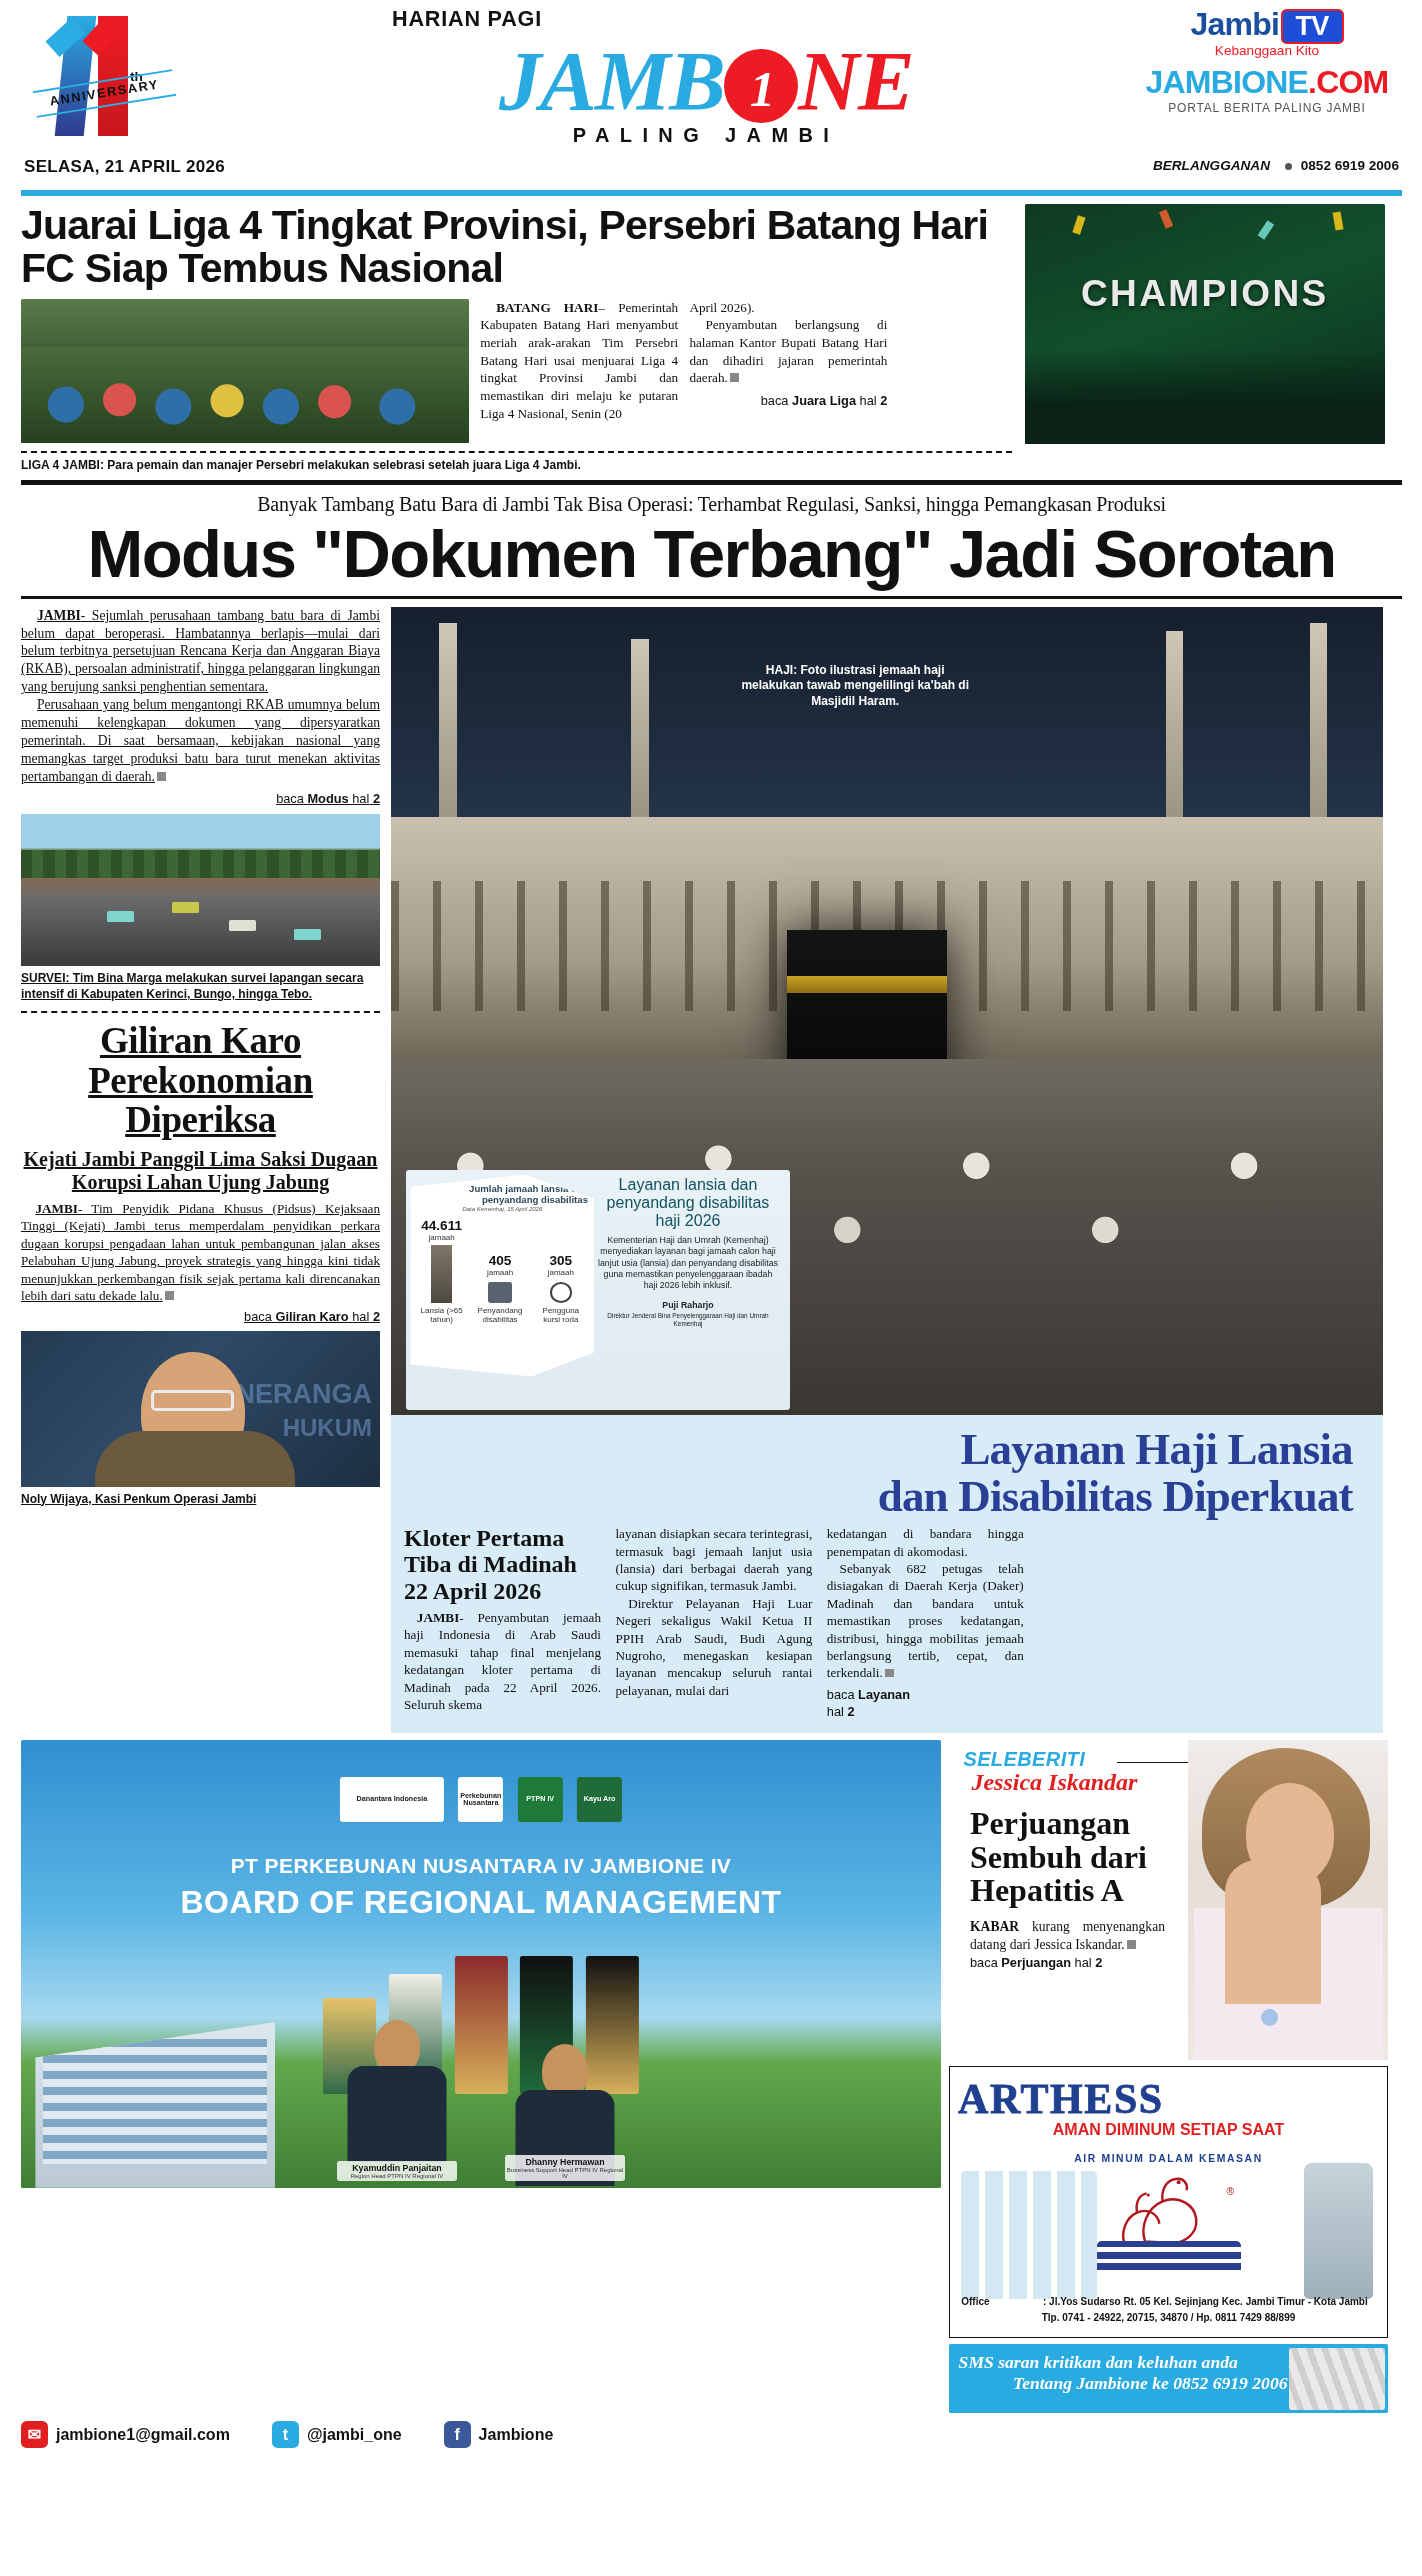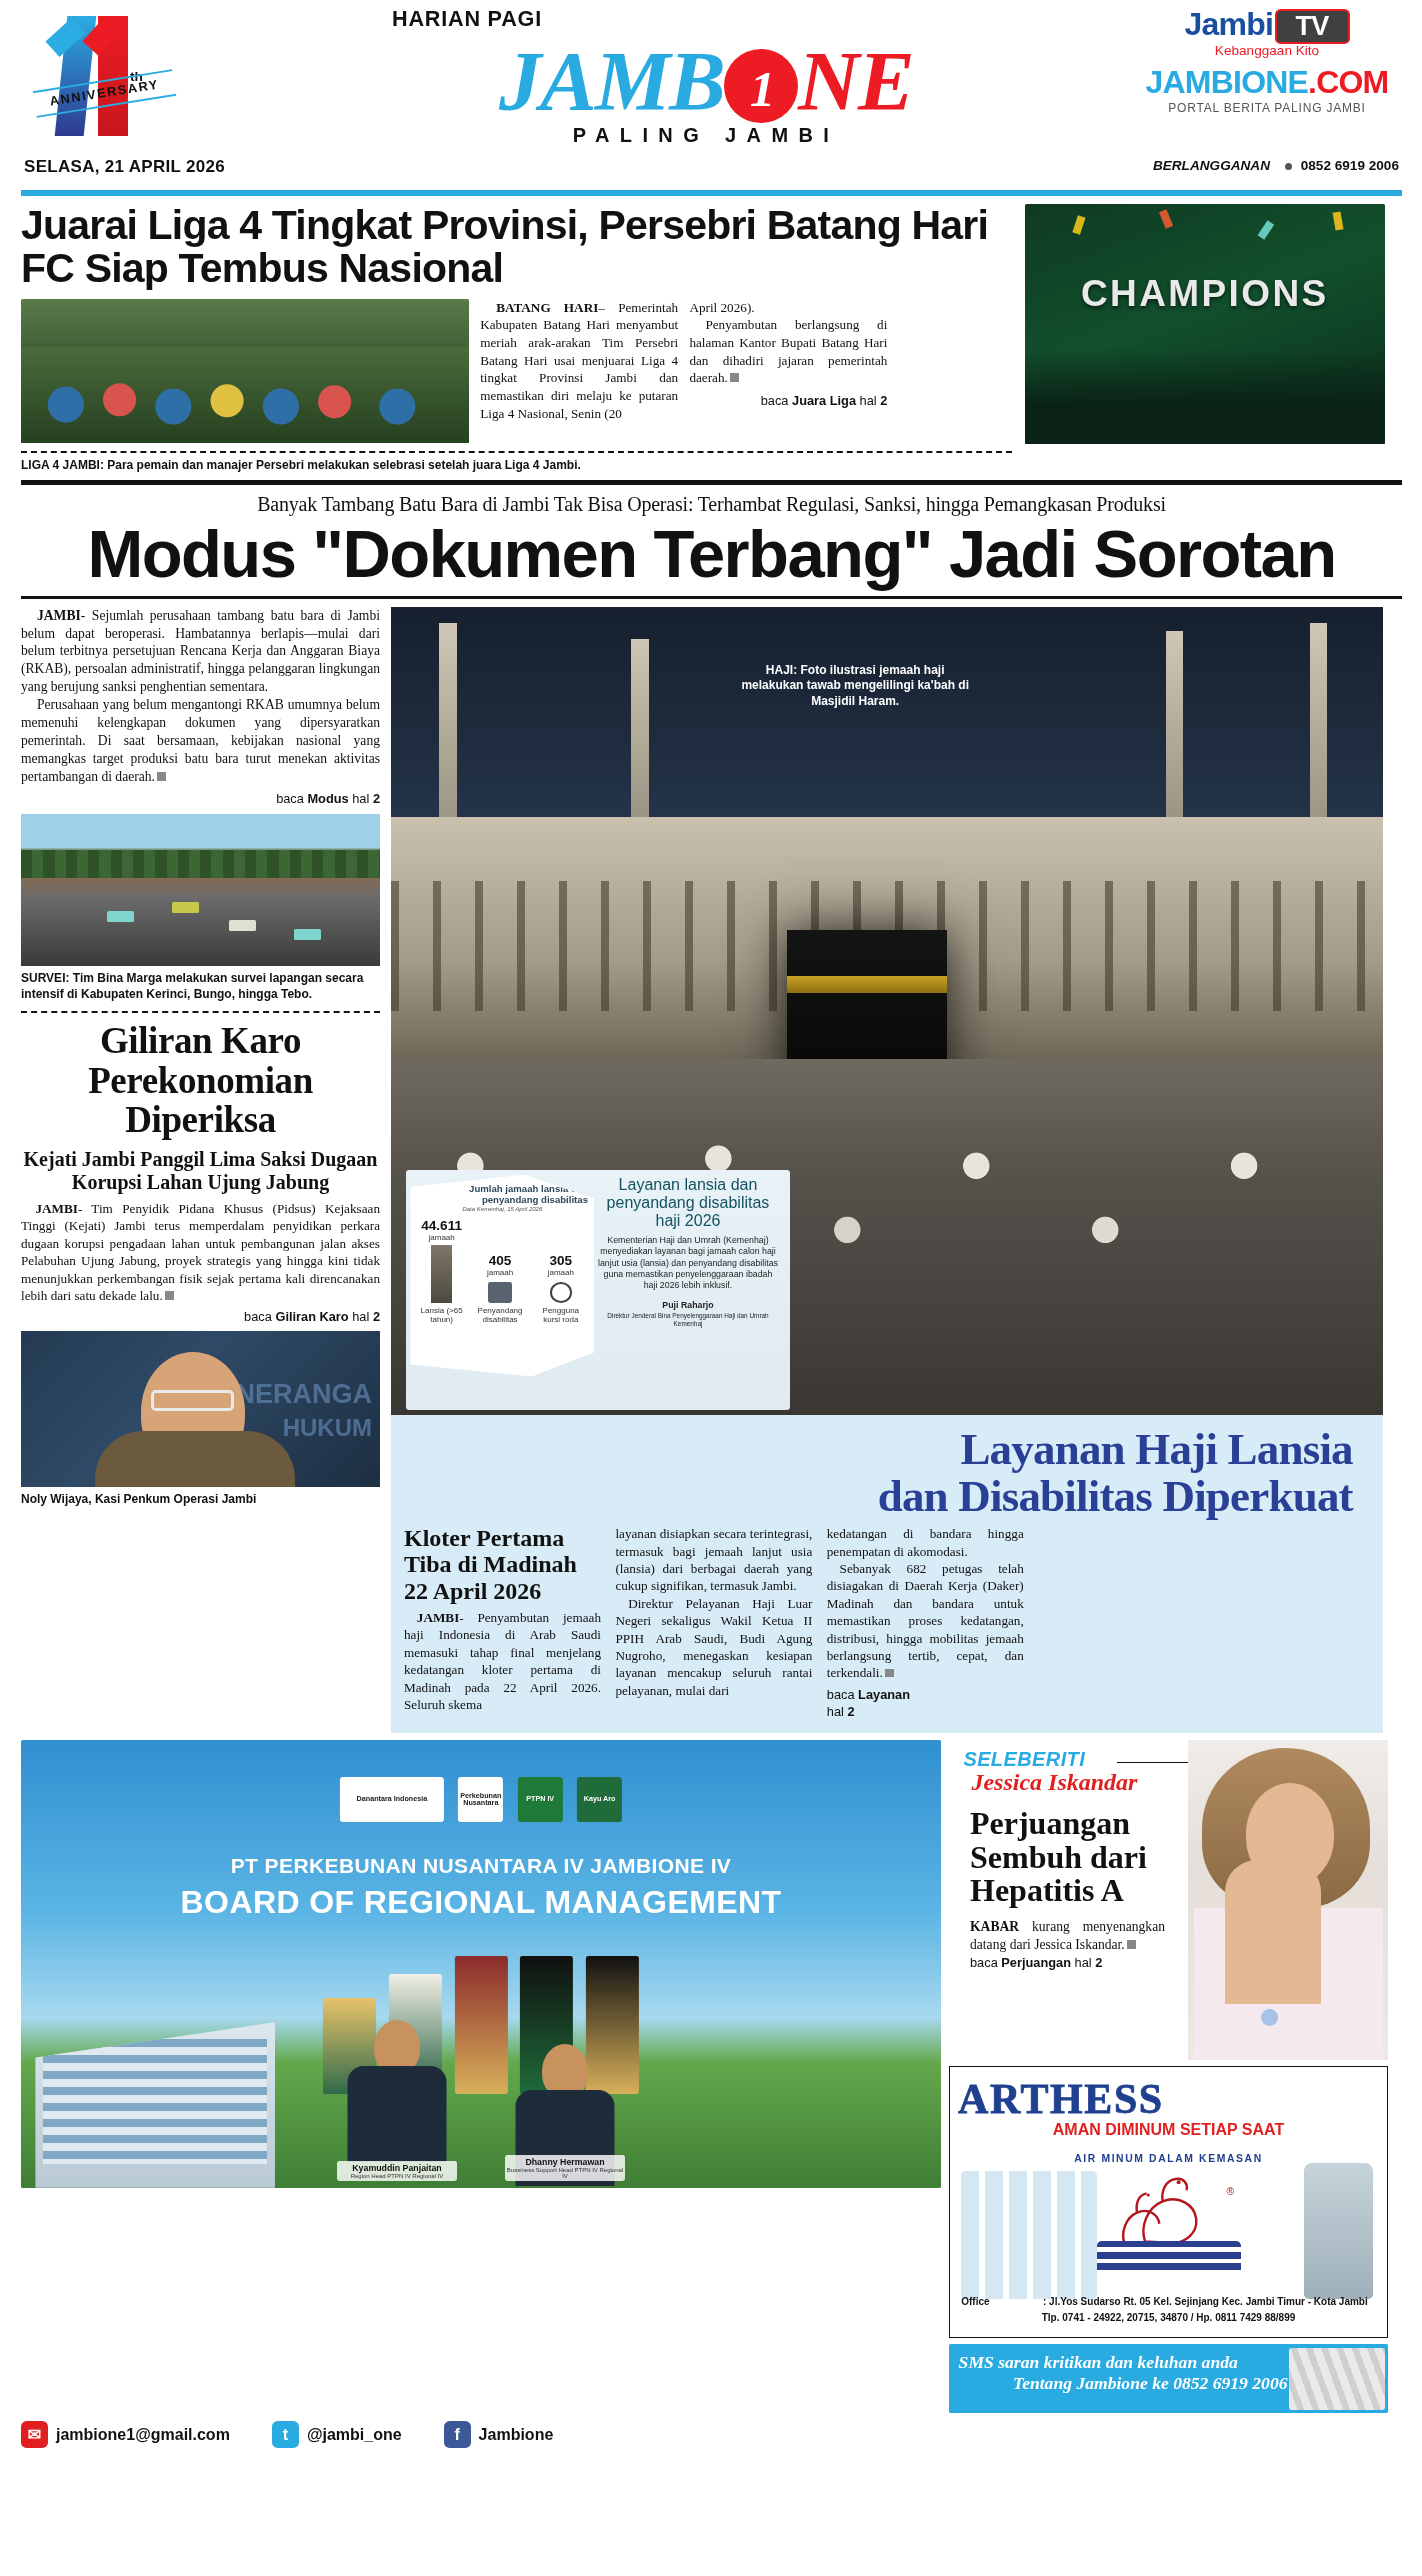--- a/index.html
+++ b/index.html
@@ -30,21 +30,21 @@
   .jambione { position:relative; height:90px; }
   .jambione .jam { font-family:"Liberation Serif",serif; font-style:italic; font-weight:bold; font-size:85px; color:#29ABE2; letter-spacing:-1.6px; line-height:90px; }
   .jambione .one-o { display:inline-block; position:relative; width:74px; height:74px; vertical-align:-12.8px; }
   .jambione .one-o .circ { position:absolute; inset:0; border-radius:50%; background:#ED1C24; }
   .jambione .one-o .num1 { position:absolute; left:25.6px; top:11.2px; color:#fff; font-style:italic; font-weight:bold; font-size:51px; font-family:"Liberation Serif",serif;}
   .jambione .ne { font-family:"Liberation Serif",serif; font-style:italic; font-weight:bold; font-size:85px; color:#ED1C24; letter-spacing:-1.6px;}
   .paling { font-family:"Liberation Sans",sans-serif; font-weight:bold; font-size:20px; letter-spacing:10.4px; margin-top:1.6px; }
 
   .rightlogos { position:absolute; right:24px; top:6.4px; width:264px; text-align:center;}
   .jtv { font-family:"Liberation Sans",sans-serif; font-weight:bold; font-size:32px; color:#1a4fa0; letter-spacing:-0.8px;}
-  .jtv .tvbox { display:inline-block; background:#404040; color:#fff; border:2.4px solid #ED1C24; border-radius:5.6px; padding:0 19px; font-size:27px; margin-left:1.6px; }
+  .jtv .tvbox { display:inline-block; background:#1d4ed8; color:#fff; border:2.4px solid #ED1C24; border-radius:5.6px; padding:0 13px; font-size:27px; margin-left:1.6px; }
   .jtv-sub { font-family:"Liberation Sans",sans-serif; font-size:13.6px; color:#ED1C24; margin-top:-1.6px;}
   .jbone { font-family:"Liberation Sans",sans-serif; font-weight:bold; font-size:32px; color:#29ABE2; letter-spacing:-0.8px; margin-top:6.4px;}
   .jbone .dotcom { color:#ED1C24; }
   .jbone-sub { font-family:"Liberation Sans",sans-serif; font-size:12px; color:#555; letter-spacing:0.8px;}
   .berlangganan { position:absolute; right:24px; top:158px; font-family:"Liberation Sans",sans-serif; font-size:13.6px; font-weight:bold;}
   .berlangganan .bl { font-style:italic; }
   .berlangganan .dot { display:inline-block; width:7.2px; height:7.2px; border-radius:50%; background:#555; margin:0 4.8px 0 11.2px;}
 
   .rule-blue { height:5.6px; background:#29ABE2; margin:0 21px; }
 
@@ -86,21 +86,21 @@
   
   .mainwrap { padding:0 21px; }
   .blackbar { height:5.6px; background:#111; margin-top:6.4px; }
   .kicker { text-align:center; font-family:"Liberation Serif",serif; font-size:20px; margin-top:8px; letter-spacing:-0.2px;}
   .bighead { text-align:center; font-family:"Liberation Sans",sans-serif; font-weight:bold;
      font-size:67px; letter-spacing:-1.6px; margin-top:3.2px; line-height:1; }
   .blackbar2 { height:2.4px; background:#111; margin-top:9.6px; }
 
   
   .grid { display:flex; gap:11.2px; padding:8px 21px 0; }
-  .col-left { width:359px; }
+  .col-left { width:359px;text-decoration:underline; }
   .col-right { width:992px; }
 
   .lead { font-size:13.6px; line-height:1.32; text-align:justify; }
   .lead p { text-indent:16px; }
   .lead b { font-weight:bold; }
 
   .photo-mine { width:359px; height:152px; margin-top:8px; position:relative; overflow:hidden;
     background:linear-gradient(180deg,#9fd0ea 0%,#9fd0ea 22%,#5f7a46 24%,#8a6a4e 38%,#6b6b6b 55%,#3a3a3a 100%); }
   .photo-mine .tree { position:absolute; top:24%; left:0; right:0; height:18%; background:
      repeating-linear-gradient(90deg,#2e5128 0 11.2px,#3c6633 11.2px 22.4px); }

